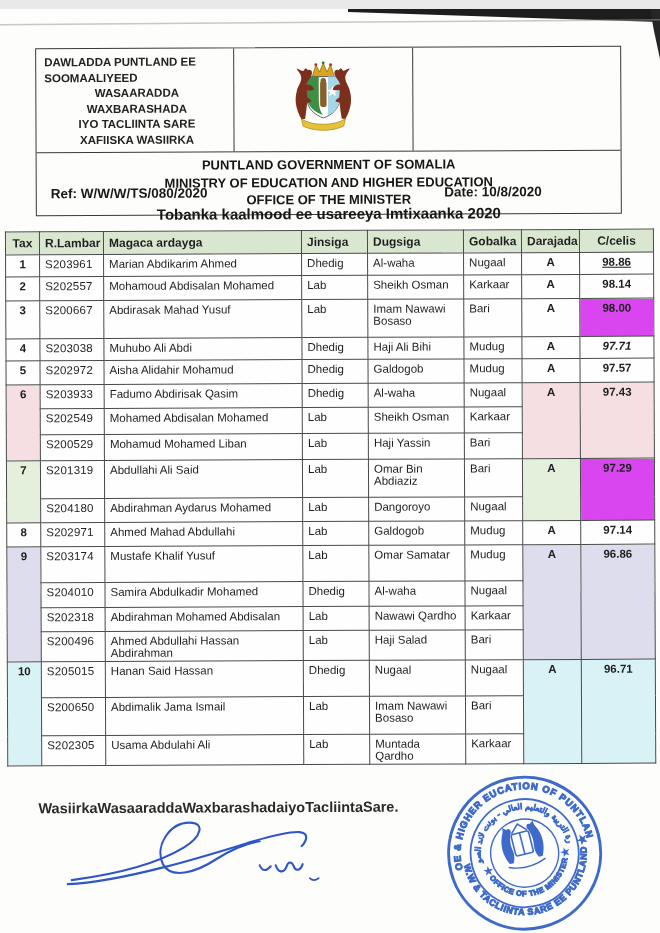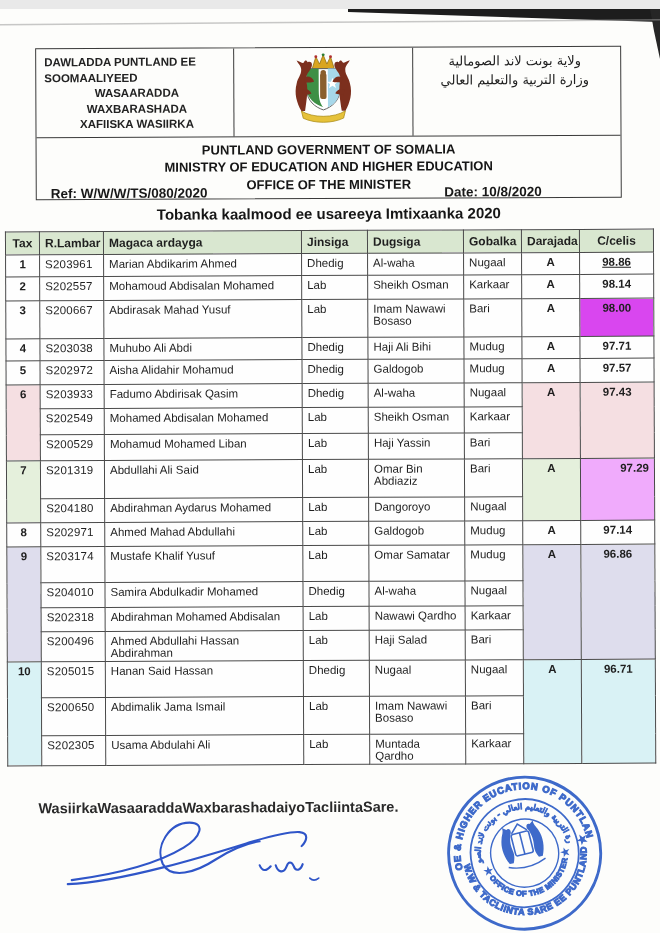--- a/index.html
+++ b/index.html
@@ -70,20 +70,21 @@
   </svg>
 
   <div class="sheet">
 
     <div class="letterhead">
       <div class="lh-top">
         <div class="lh-left">
           <div class="ln0">DAWLADDA PUNTLAND EE</div>
           <div class="ln1">SOOMAALIYEED</div>
           <div class="ln2">WASAARADDA WAXBARASHADA</div>
+          <div class="ln3">IYO TACLIINTA SARE</div>
           <div class="ln4">XAFIISKA WASIIRKA</div>
         </div>
         <div class="lh-center">
 
           <svg width="122" height="78" viewBox="0 0 130 85">
 
             <path d="M53,17 L57,4 L61,12 L65,2 L69,12 L73,4 L77,17 Z" fill="#d9a520" stroke="#8a6a10" stroke-width="0.8"></path>
             <circle cx="57" cy="4" r="1.6" fill="#b03030"></circle>
             <circle cx="65" cy="2" r="1.6" fill="#2e7d32"></circle>
             <circle cx="73" cy="4" r="1.6" fill="#b03030"></circle>
@@ -99,22 +100,20 @@
 
             <g id="horseL" fill="#7c2f1d">
               <path d="M41,63 C36,54 33,44 36,33 C37,27 41,24 41,18 C41,14 38,12 36,8 C40,9 43,12 44,10 C45,7.5 47,7.5 48,10 C52,8 54,12 52,16 C50,20 47,22 46,28 C49,38 47,50 45,63 Z"></path>
               <path d="M44,27 C48,24 53,26 55,31 C52,33 47,31 45,33 Z"></path>
               <path d="M42,40 C46,38 50,40 52,44 C49,46 45,44 43,46 Z"></path>
             </g>
             <use href="#horseL" transform="translate(130,0) scale(-1,1)"></use>
           </svg>
         </div>
         <div class="lh-right">
-          <div>ولاية بونت لاند الصومالية</div>
-          <div>وزارة التربية والتعليم العالي</div>
         </div>
       </div>
       <div class="lh-bottom">
         <div>PUNTLAND GOVERNMENT OF SOMALIA</div>
         <div>MINISTRY OF EDUCATION AND HIGHER EDUCATION</div>
         <div>OFFICE OF THE MINISTER</div>
       </div>
     </div>
 
     <div class="refline">
@@ -179,21 +178,21 @@
             <td class="c-score" style="background: #d946ef;">98.00</td>
           </tr>
           <tr style="height: 22px;">
             <td class="c-rank" style="background: rgb(254, 254, 254);">4</td>
             <td class="c-id">S203038</td>
             <td class="c-name">Muhubo Ali Abdi</td>
             <td class="c-gender">Dhedig</td>
             <td class="c-school">Haji Ali Bihi</td>
             <td class="c-region">Mudug</td>
             <td class="c-grade" style="background: rgb(254, 254, 254);">A</td>
-            <td class="c-score" style="background: rgb(254, 254, 254);">97.71</td>
+            <td class="c-score" style="background: rgb(254, 254, 254); font-style: italic;">97.71</td>
           </tr>
           <tr style="height: 24px;">
             <td class="c-rank" style="background: rgb(254, 254, 254);">5</td>
             <td class="c-id">S202972</td>
             <td class="c-name">Aisha Alidahir Mohamud</td>
             <td class="c-gender">Dhedig</td>
             <td class="c-school">Galdogob</td>
             <td class="c-region">Mudug</td>
             <td class="c-grade" style="background: rgb(254, 254, 254);">A</td>
             <td class="c-score" style="background: rgb(254, 254, 254);">97.57</td>
@@ -223,21 +222,21 @@
             <td class="c-region">Bari</td>
           </tr>
           <tr style="height: 38px;">
             <td rowspan="2" class="c-rank" style="background: rgb(229, 240, 220);">7</td>
             <td class="c-id">S201319</td>
             <td class="c-name">Abdullahi Ali Said</td>
             <td class="c-gender">Lab</td>
             <td class="c-school">Omar Bin Abdiaziz</td>
             <td class="c-region">Bari</td>
             <td rowspan="2" class="c-grade" style="background: rgb(229, 240, 220);">A</td>
-            <td rowspan="2" class="c-score" style="background: #f0abfc; text-align: right;">97.29</td>
+            <td rowspan="2" class="c-score" style="background: #d946ef;">97.29</td>
           </tr>
           <tr style="height: 24px;">
             <td class="c-id">S204180</td>
             <td class="c-name">Abdirahman Aydarus Mohamed</td>
             <td class="c-gender">Lab</td>
             <td class="c-school">Dangoroyo</td>
             <td class="c-region">Nugaal</td>
           </tr>
           <tr style="height: 24px;">
             <td class="c-rank" style="background: rgb(254, 254, 254);">8</td>

